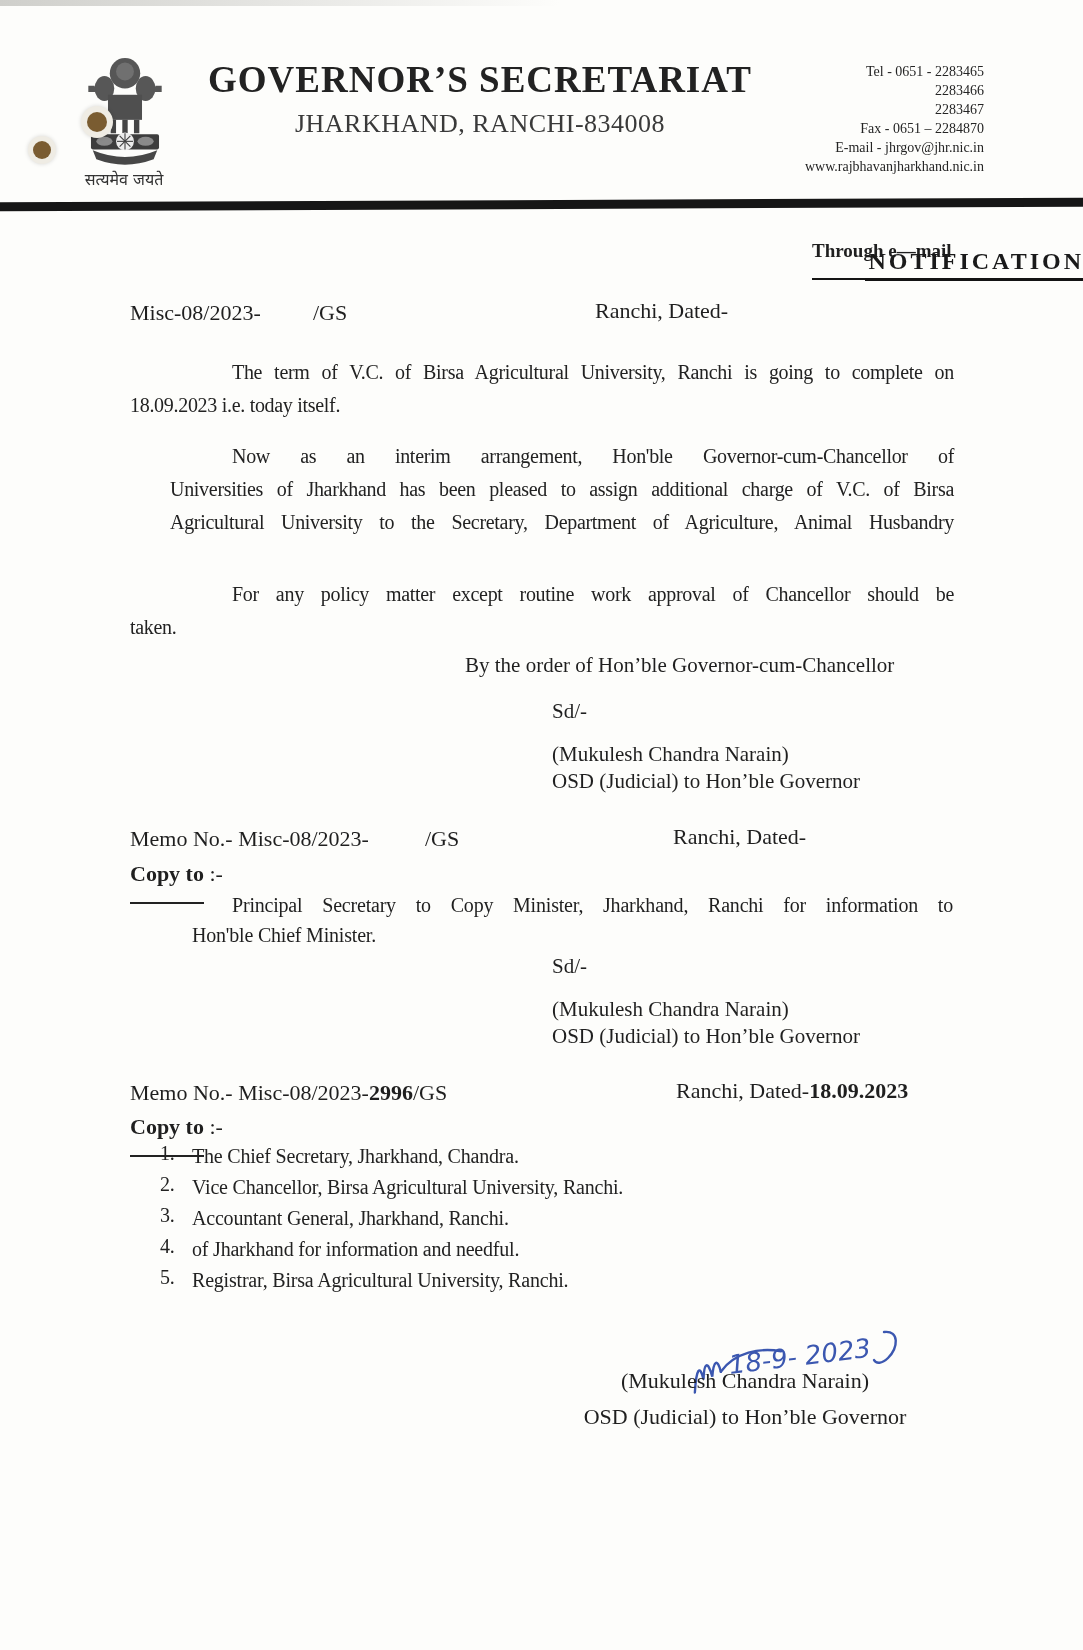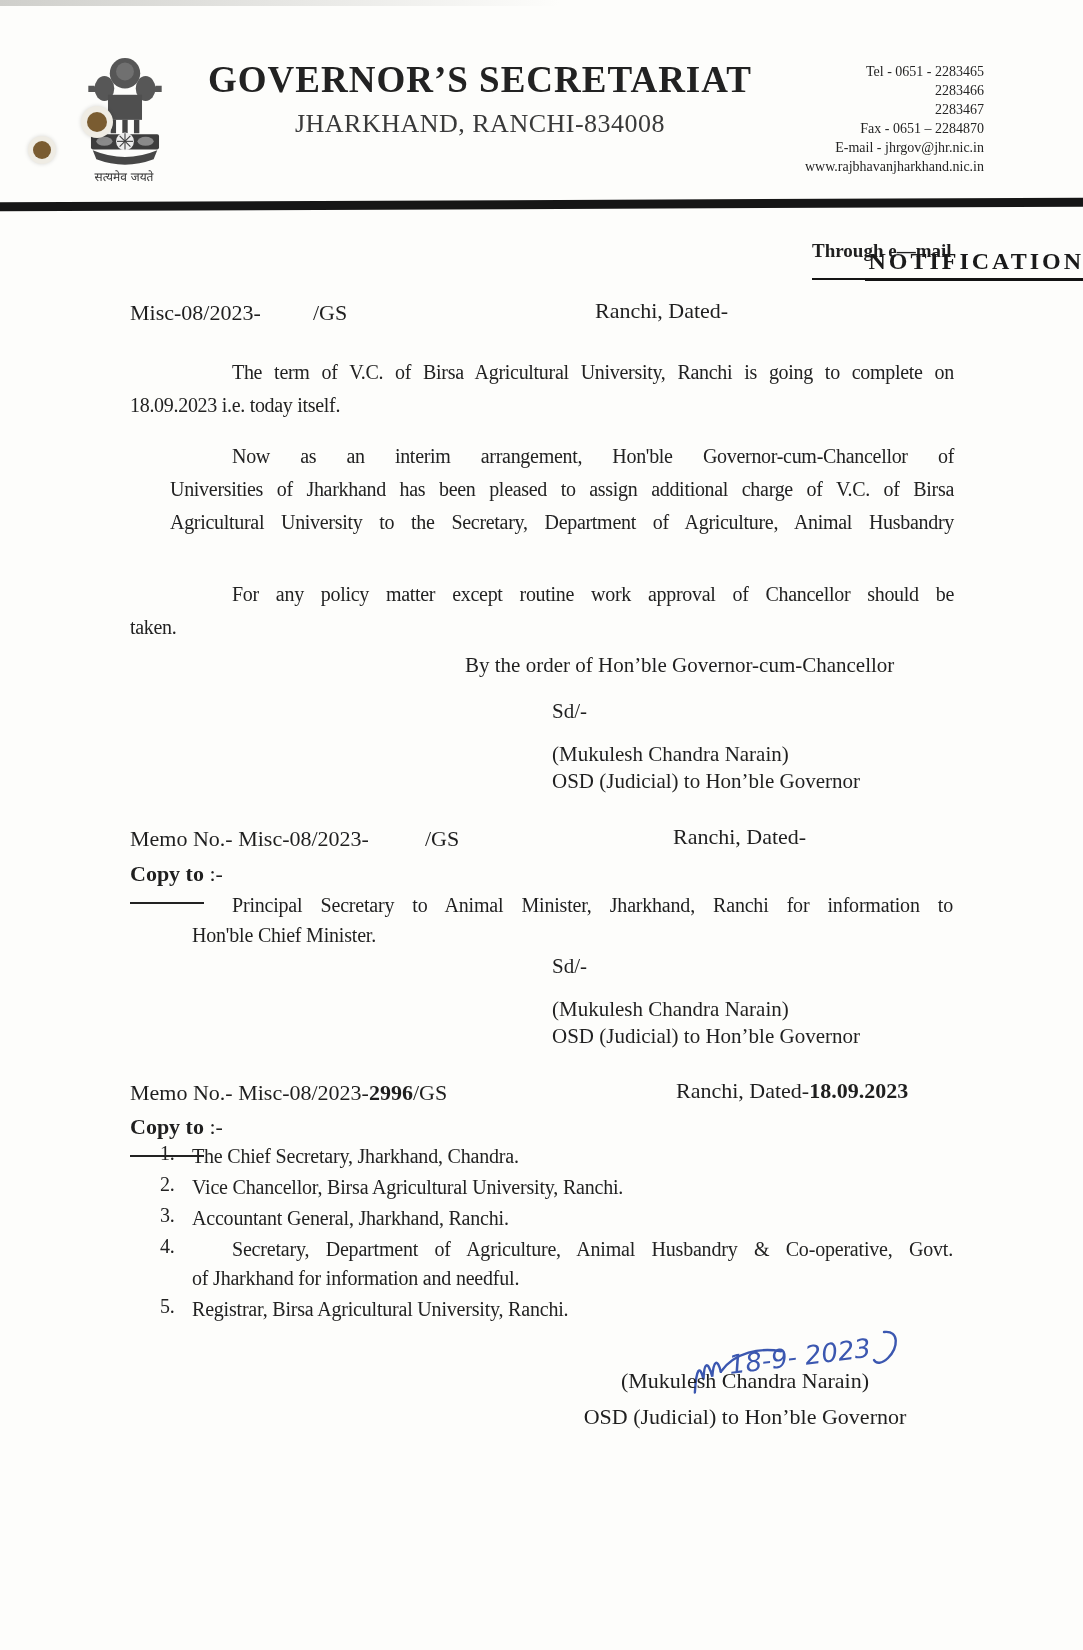--- a/index.html
+++ b/index.html
@@ -8,21 +8,21 @@
     background:#fdfdfb; overflow:hidden;
     font-family:"Liberation Serif", serif; color:#1f1f1f;
   }
   .abs{position:absolute;}
   
   .org{left:170px; top:58px; width:620px; text-align:center;}
   .org-name{font-size:37px; font-weight:bold; color:#222; letter-spacing:1px; white-space:nowrap;}
   .org-loc{font-size:26px; font-weight:normal; color:#3a3a3a; margin-top:8px; letter-spacing:0.5px;}
   .contact{left:762px; top:62px; width:222px; text-align:right;
            font-size:14px; line-height:19px; color:#242424;}
-  .motto{left:70px; top:168px; width:108px; text-align:center; font-size:12px; color:#333;
+  .motto{left:70px; top:168px; width:108px; text-align:center; font-size:16px; color:#333;
          font-family:"DejaVu Sans", sans-serif;}
   .rule{left:-6px; top:200px; width:1096px; height:9px; background:#161616; transform:rotate(-0.25deg);}
   .hole{border-radius:50%;}
   .hole-ring{background:#efece4; box-shadow:0 0 4px rgba(0,0,0,0.15);}
   .hole-core{background:#7a5c31; border-radius:50%; position:absolute;}
   .scan-edge{left:0; top:0; width:560px; height:6px;
              background:linear-gradient(to right,#cfcfcb,rgba(250,250,248,0));}
   
   .through{left:812px; top:240px; font-size:19px; font-weight:bold;
            border-bottom:2px solid #151515; padding-bottom:16px; white-space:nowrap;}
@@ -144,21 +144,21 @@
   <div class="abs row" style="left:425px; top:826px;">/GS</div>
   <div class="abs row" style="left:673px; top:824px;">Ranchi, Dated-</div>
 
   <div class="abs copyto" style="left:130px; top:861px;">
     <b>Copy to</b>
     <span> </span>
     <span>:-</span>
   </div>
 
   <div class="abs copybody">
-    <div class="jl">Principal Secretary to Animal Minister, Jharkhand, Ranchi for information to</div>
+    <div class="jl">Principal Secretary to Copy Minister, Jharkhand, Ranchi for information to</div>
     <div>Hon'ble Chief Minister.</div>
   </div>
 
   <div class="abs signblock" style="left:552px; top:953px;">
     <div class="sd">Sd/-</div>
     <div>(Mukulesh Chandra Narain)</div>
     <div>OSD (Judicial) to Hon’ble Governor</div>
   </div>
 
   <div class="abs row" style="left:130px; top:1080px;">
@@ -189,21 +189,20 @@
     </div>
     <div class="citem">
       <div class="cnum">3.</div>
       <div class="clines">
           <div class="cline">Accountant General, Jharkhand, Ranchi.</div>
         </div>
     </div>
     <div class="citem">
       <div class="cnum">4.</div>
       <div class="clines">
-        <div class="cline jl">Secretary, Department of Agriculture, Animal Husbandry &amp; Co-operative, Govt.</div>
         <div class="cline">of Jharkhand for information and needful.</div>
       </div>
     </div>
     <div class="citem">
       <div class="cnum">5.</div>
       <div class="clines">
           <div class="cline">Registrar, Birsa Agricultural University, Ranchi.</div>
         </div>
     </div>
   </div>

